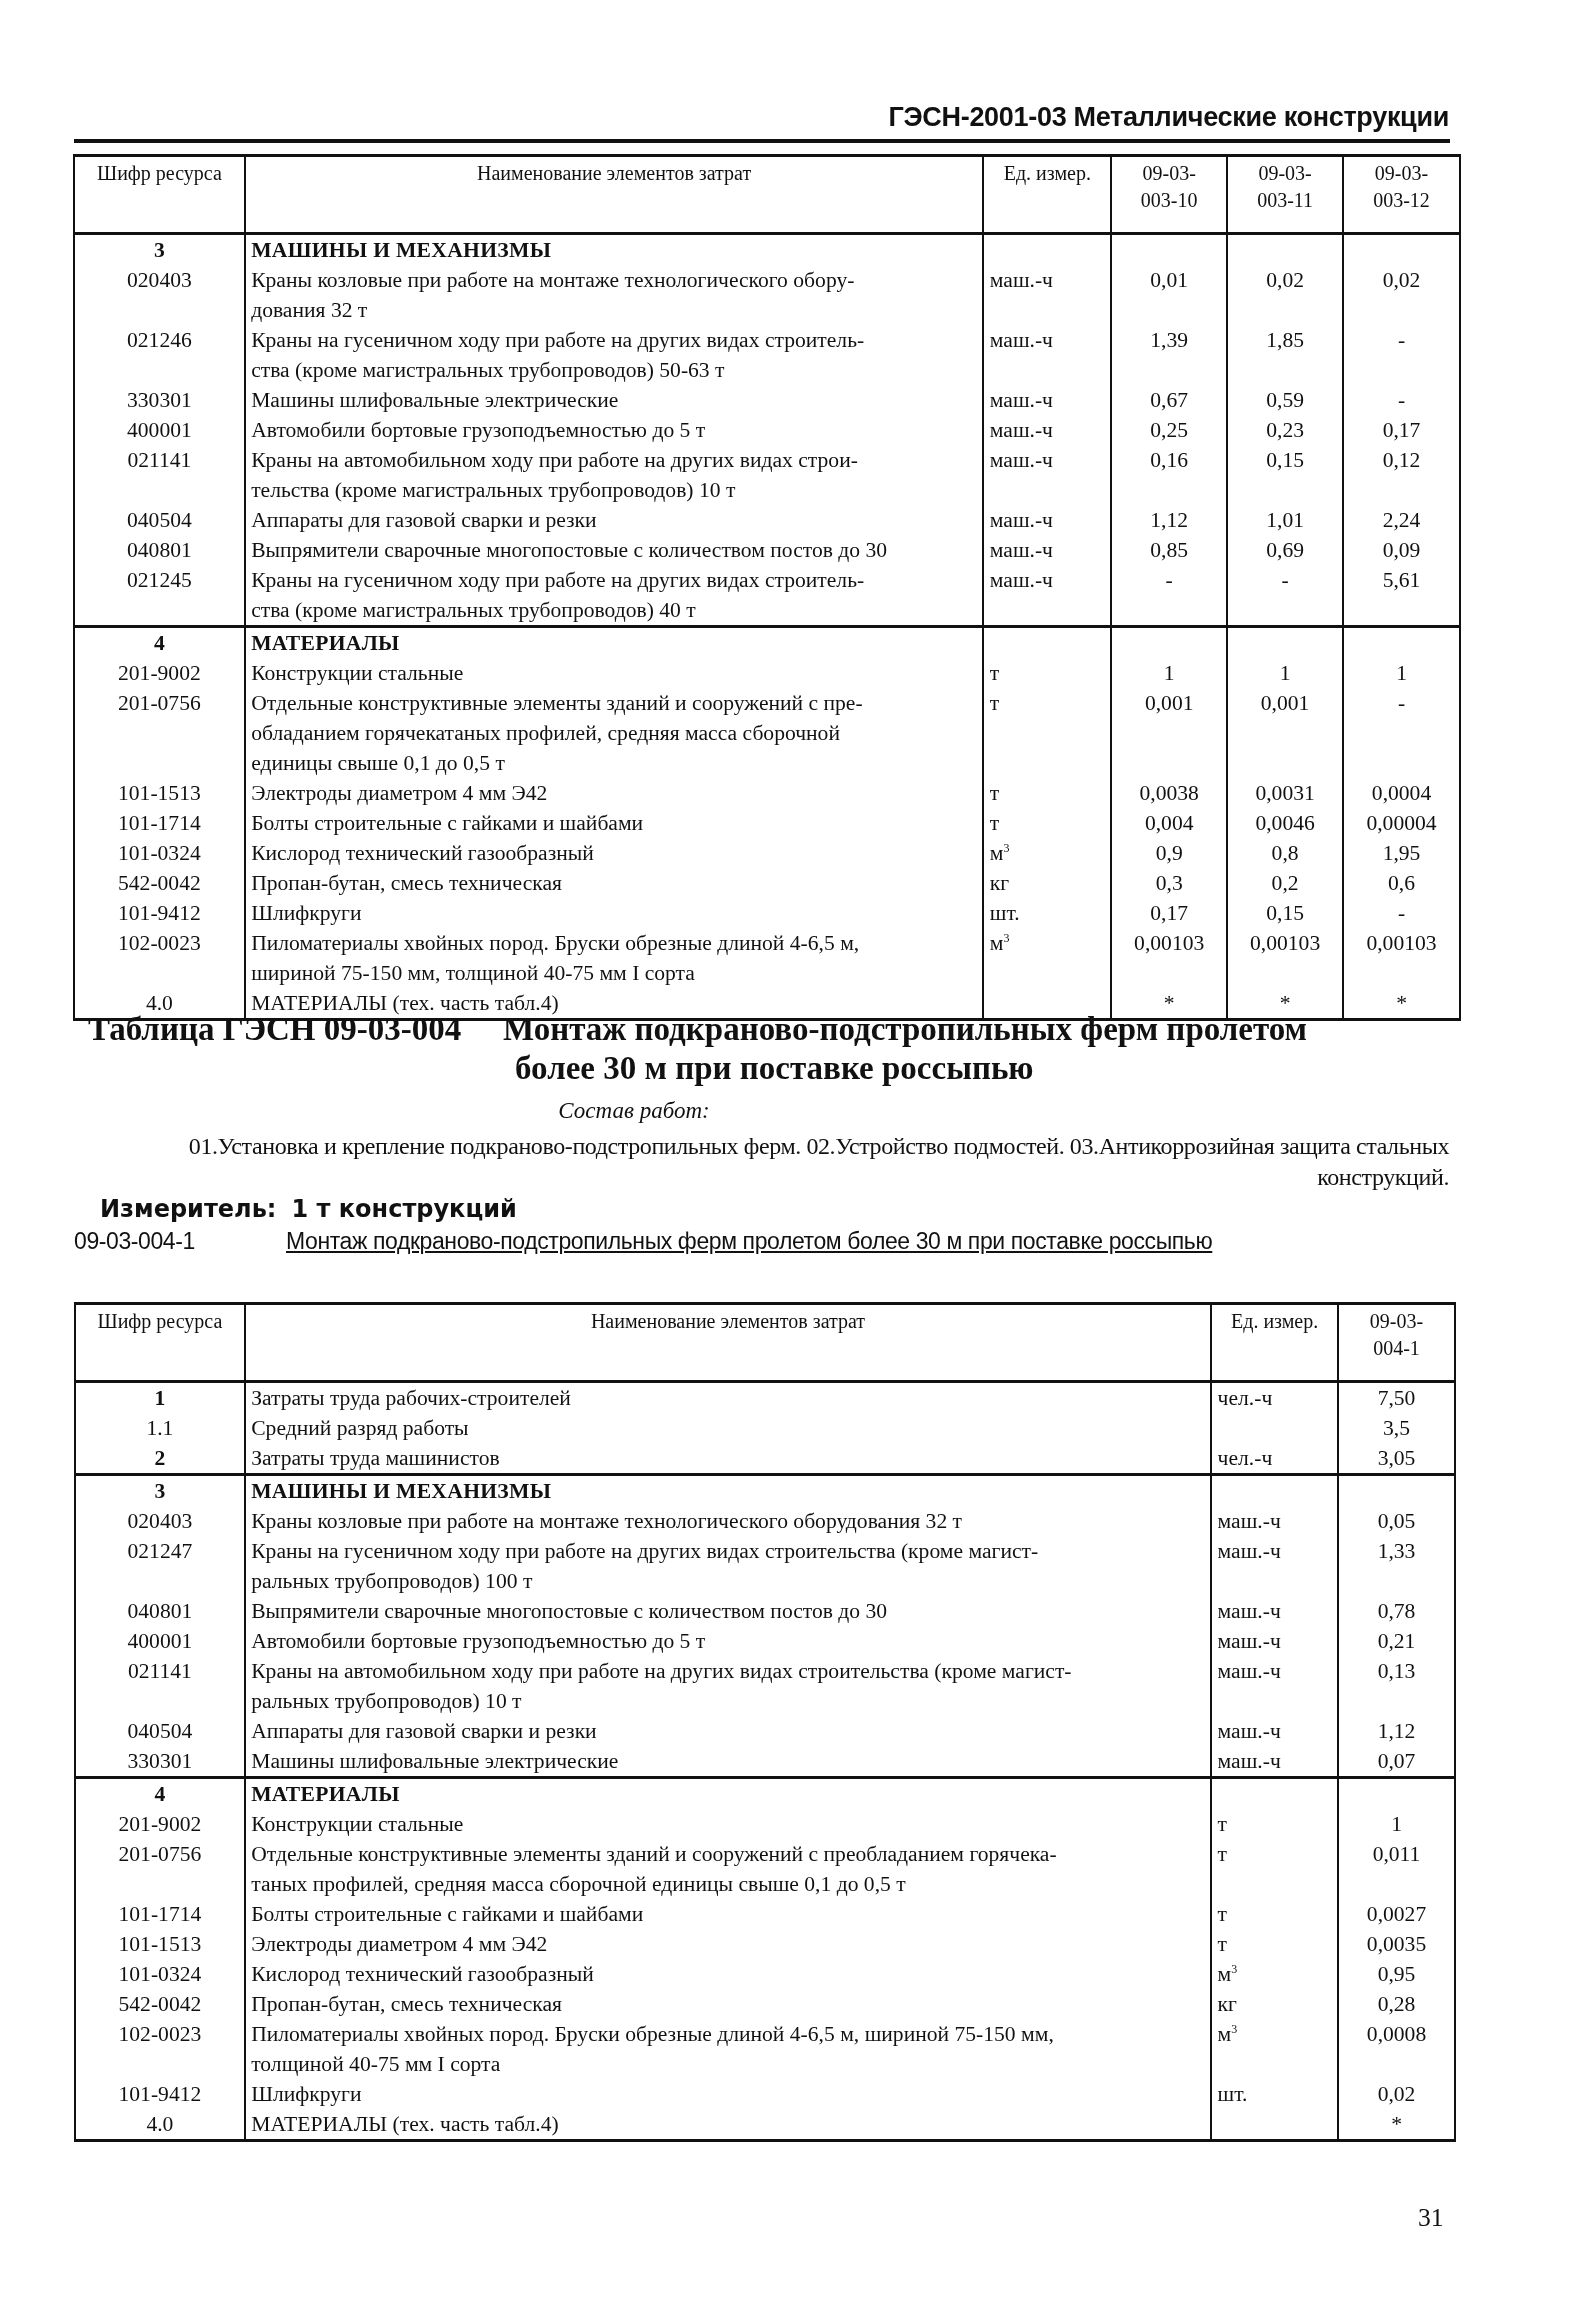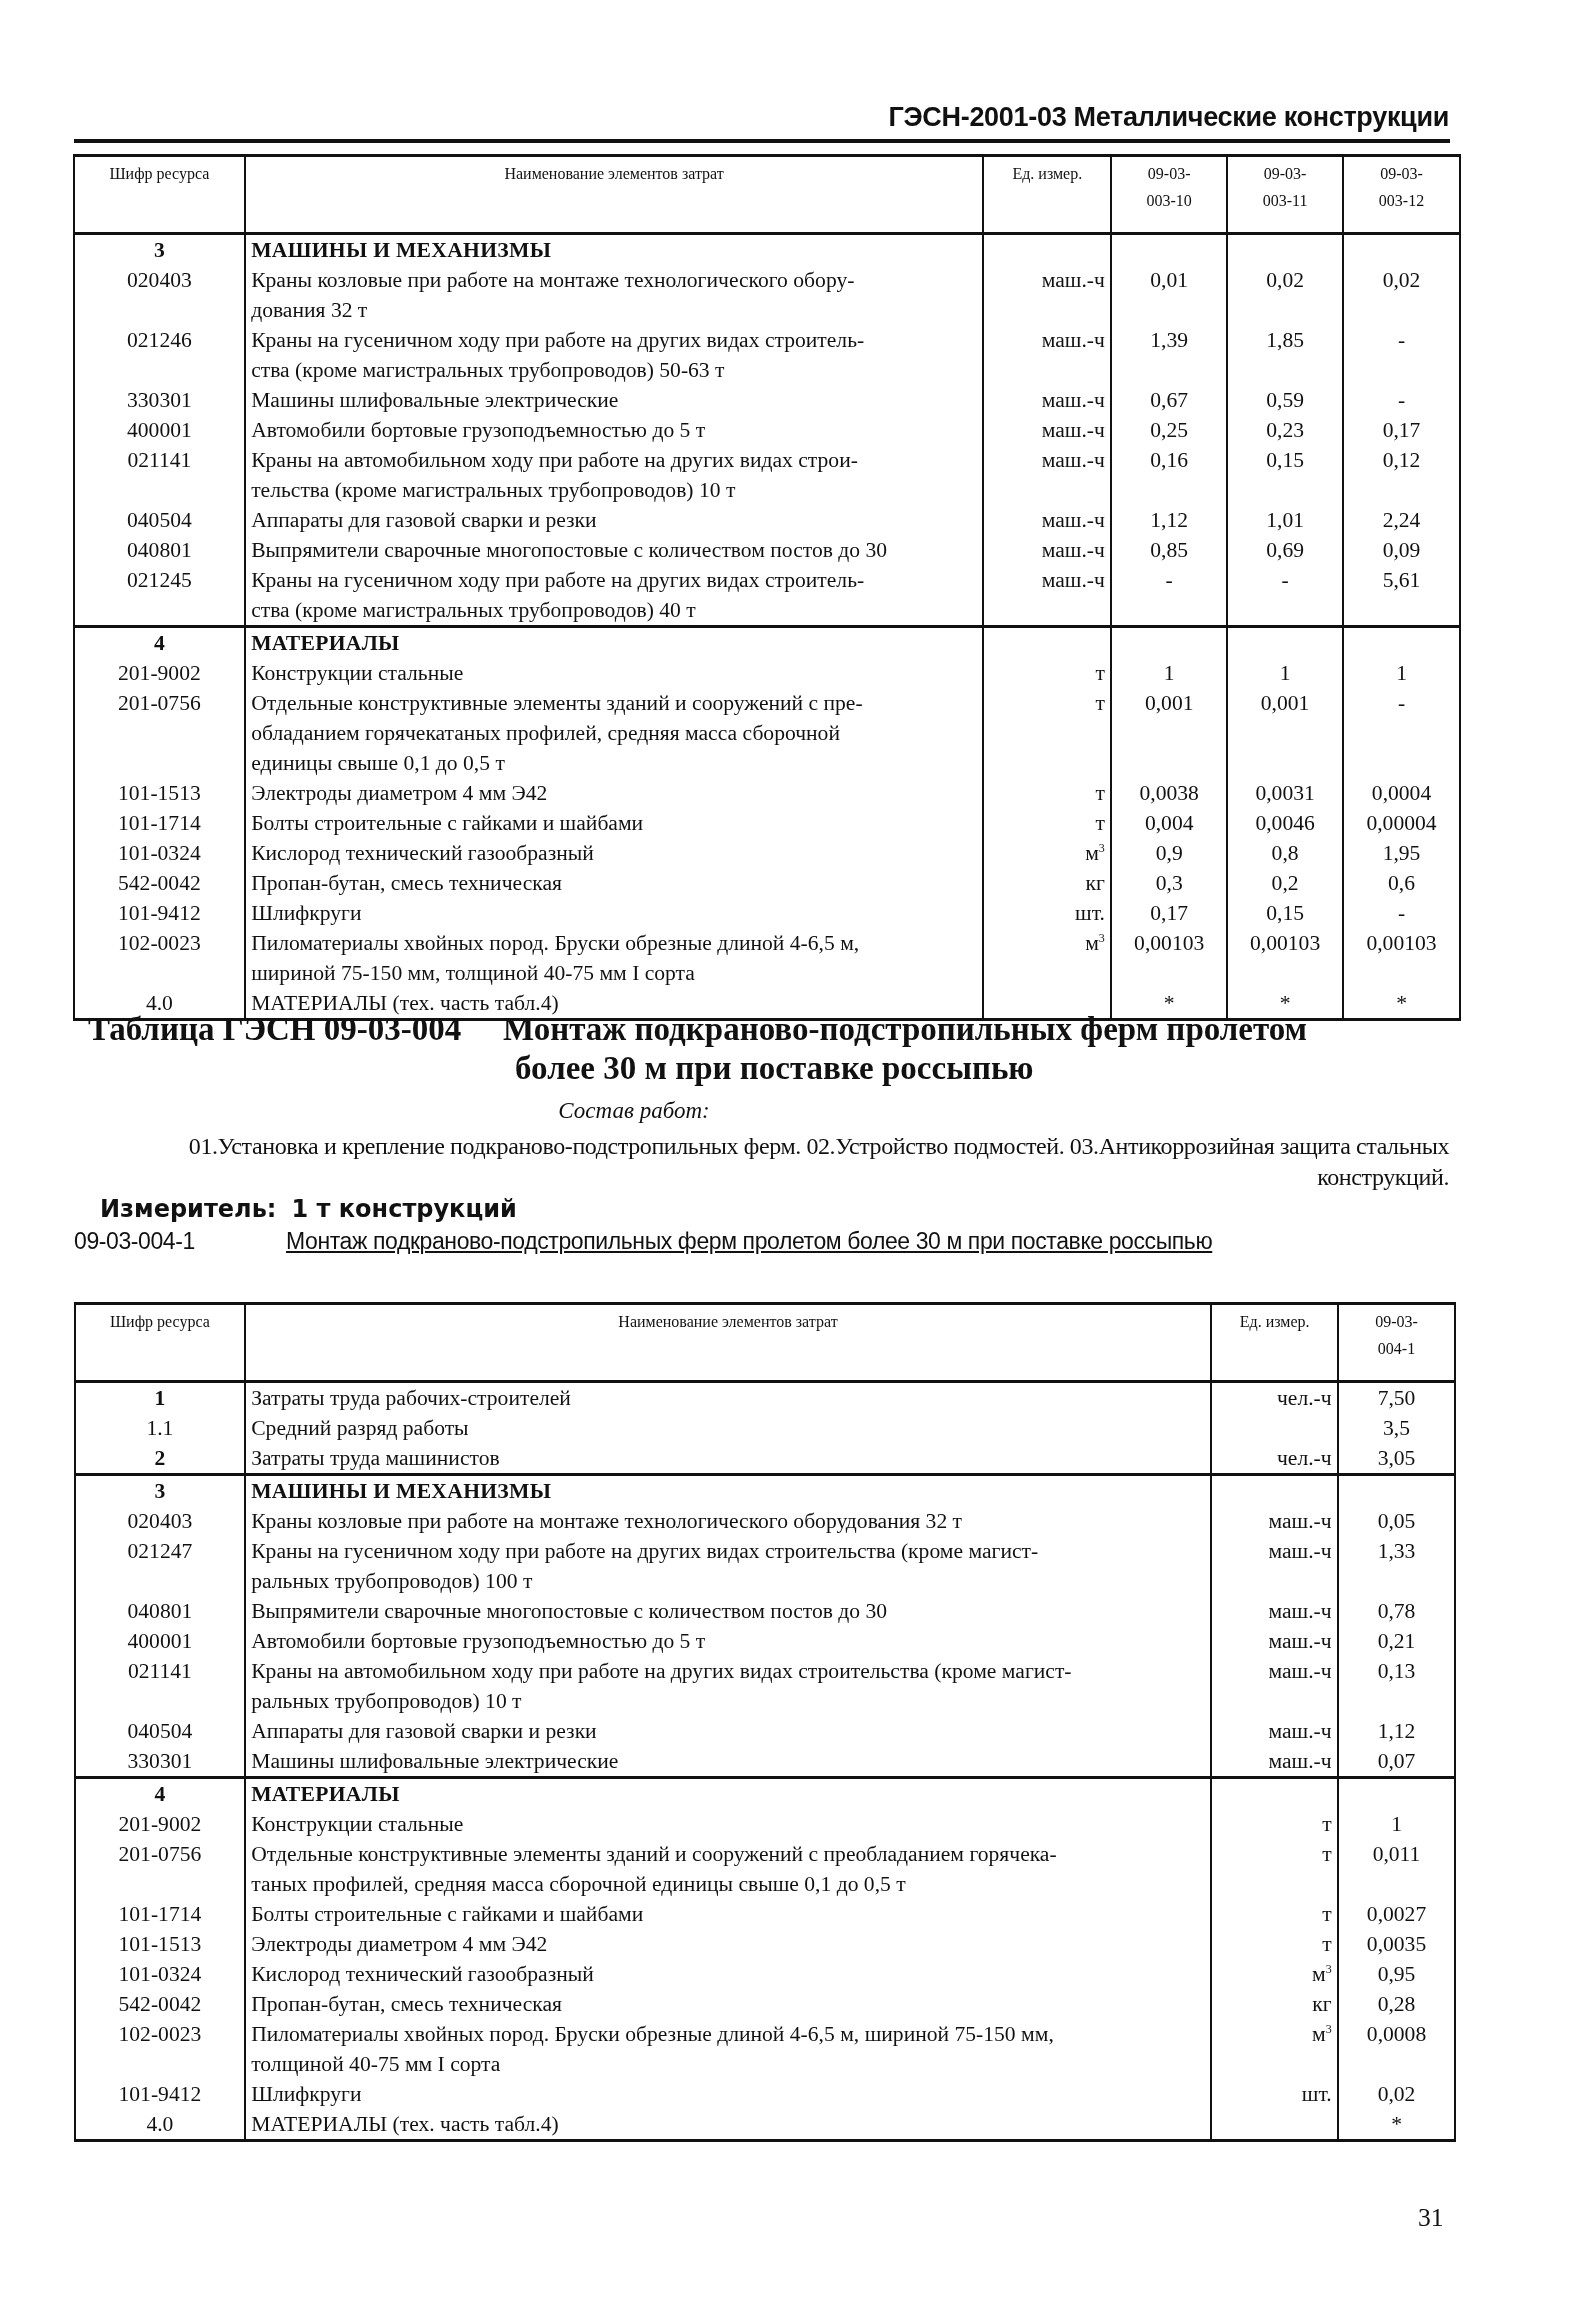--- a/index.html
+++ b/index.html
@@ -6,25 +6,25 @@
   body { width: 1592px; height: 2307px; position: relative; overflow: hidden;
          font-family: "Liberation Serif", "DejaVu Serif", serif; color: #111; }
 
   .running-head { position: absolute; left: 876px; top: 102px; width: 573px; text-align: right;
                   font-family: "Liberation Sans", "DejaVu Sans", sans-serif; font-size: 27px; font-weight: bold;
                   letter-spacing: -0.3px; }
   .head-rule { position: absolute; left: 74px; top: 139px; width: 1376px; height: 4px; background: #111; }
 
   table.norm { position: absolute; border-collapse: collapse; font-size: 21.6px; line-height: 30px; }
   table.norm td, table.norm th { padding: 0 5.4px; vertical-align: top; border-left: 2px solid #111; border-right: 2px solid #111; }
-  table.norm th { font-weight: normal; font-size: 16px; line-height: 27px; border-top: 3.4px solid #111;
+  table.norm th { font-weight: normal; font-size: 20px; line-height: 27px; border-top: 3.4px solid #111;
                   border-bottom: 3.4px solid #111; text-align: center; padding-top: 2.7px; padding-bottom: 18px; }
   table.norm tbody.group { border-bottom: 3.4px solid #111; }
   table.norm td.code { text-align: center; }
-  table.norm td.unit { text-align: right; }
+  table.norm td.unit { text-align: left; }
   table.norm td.val { text-align: center; }
   table.norm tr.section td.code, table.norm tr.section td.name { font-weight: bold; }
   table.norm tr.section td.name { letter-spacing: 0.3px; }
   sup { font-size: 12px; line-height: 0; vertical-align: 8px; }
 
   #table1 { left: 73px; top: 154px; width: 1388px; }
   #table2 { left: 74px; top: 1302px; width: 1382px; }
 
   .t-title { position: absolute; left: 88px; top: 1011px; font-size: 33px; font-weight: bold; font-family: "Liberation Serif", serif; }
   .t-sub1 { position: absolute; left: 503px; top: 1011px; font-size: 33px; font-weight: bold; }

